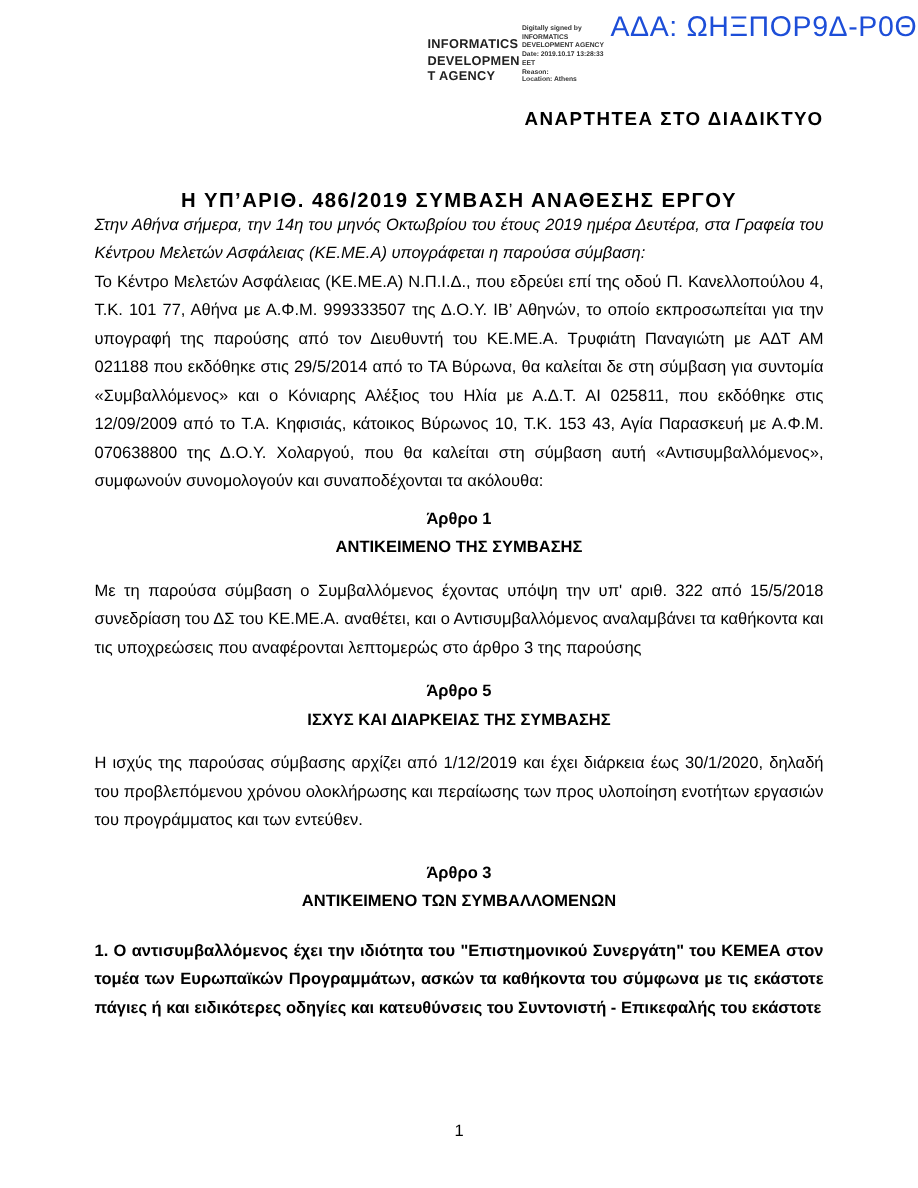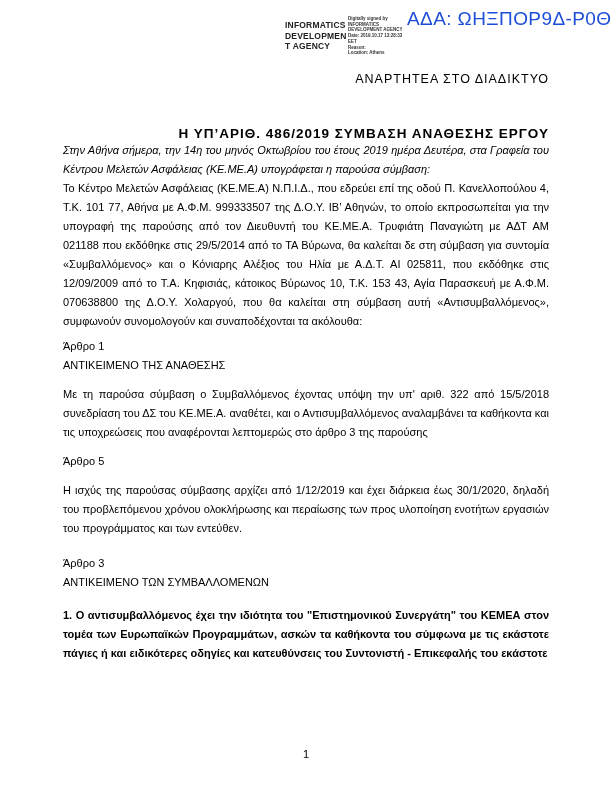--- a/index.html
+++ b/index.html
@@ -20,21 +20,21 @@
     letter-spacing: 0.4px;
     color: #1d4ed8;
     white-space: nowrap;
   }
   .stamp {
     position: absolute;
     top: 16px;
     left: 285px;
     display: flex;
     gap: 5px;
-    align-items: center;
+    align-items: flex-end;
   }
   .stamp-name {
     width: 58px;
     font-size: 8.5px;
     font-weight: bold;
     line-height: 10.5px;
     letter-spacing: 0.2px;
     color: #222;
   }
   .stamp-sig {
@@ -46,46 +46,47 @@
   }
   .content {
     position: absolute;
     left: 63px;
     top: 0;
     width: 486px;
   }
   .watermark {
     margin-top: 72px;
     text-align: right;
-    font-weight: normal;
+    font-weight: bold;
     font-size: 12.5px;
     letter-spacing: 1px;
     color: #000;
   }
   .title {
     margin-top: 40px;
-    text-align: right;
+    text-align: center;
     font-weight: bold;
     font-size: 13.5px;
     letter-spacing: 1px;
     color: #000;
     white-space: nowrap;
   }
   p.body {
     margin: 0;
     font-size: 11px;
     line-height: 19px;
     text-align: justify;
     color: #000;
   }
   .p-intro   { margin-top: 26px; font-style: italic; }
   .p-parties { margin-top: 14px; }
   .article { margin: 0; }
   .art-head, .art-sub {
-    font-weight: normal;
+    text-align: center;
+    font-weight: bold;
     font-size: 11px;
     line-height: 19px;
     color: #000;
   }
   .article-1 { margin-top: 6px; }
   .article-2 { margin-top: 10px; }
   .article-3 { margin-top: 16px; }
   .article-1 p.body { margin-top: 10px; }
   .article-2 p.body { margin-top: 10px; }
   .article-3 p.body { margin-top: 14px; font-weight: bold; }
@@ -128,26 +129,27 @@
     <div class="watermark">ΑΝΑΡΤΗΤΕΑ ΣΤΟ ΔΙΑΔΙΚΤΥΟ</div>
 
     <div class="title">Η ΥΠ’ΑΡΙΘ. 486/2019 ΣΥΜΒΑΣΗ ΑΝΑΘΕΣΗΣ ΕΡΓΟΥ</div>
 
     <p class="body p-intro">Στην Αθήνα σήμερα, την 14η του μηνός Οκτωβρίου του έτους 2019 ημέρα Δευτέρα, στα Γραφεία του Κέντρου Μελετών Ασφάλειας (ΚΕ.ΜΕ.Α) υπογράφεται η παρούσα σύμβαση:</p>
 
     <p class="body p-parties">Το Κέντρο Μελετών Ασφάλειας (ΚΕ.ΜΕ.Α) Ν.Π.Ι.Δ., που εδρεύει επί της οδού Π. Κανελλοπούλου 4, Τ.Κ. 101 77, Αθήνα με Α.Φ.Μ. 999333507 της Δ.Ο.Υ. ΙΒ’ Αθηνών, το οποίο εκπροσωπείται για την υπογραφή της παρούσης από τον  Διευθυντή του ΚΕ.ΜΕ.Α. Τρυφιάτη Παναγιώτη με ΑΔΤ ΑΜ 021188 που εκδόθηκε στις 29/5/2014 από το ΤΑ Βύρωνα, θα καλείται δε στη σύμβαση για συντομία «Συμβαλλόμενος» και ο Κόνιαρης Αλέξιος του Ηλία με Α.Δ.Τ. ΑΙ 025811, που εκδόθηκε στις 12/09/2009 από το Τ.Α. Κηφισιάς, κάτοικος Βύρωνος 10, Τ.Κ. 153 43, Αγία Παρασκευή με Α.Φ.Μ. 070638800 της Δ.Ο.Υ. Χολαργού, που θα καλείται στη σύμβαση αυτή «Αντισυμβαλλόμενος», συμφωνούν συνομολογούν και συναποδέχονται τα ακόλουθα:</p>
 
     <section class="article article-1">
       <div class="art-head">Άρθρο 1</div>
-      <div class="art-sub">ΑΝΤΙΚΕΙΜΕΝΟ ΤΗΣ ΑΝΑΘΕΣΗΣ</div>
+      <div class="art-sub">ΑΝΤΙΚΕΙΜΕΝΟ ΤΗΣ ΣΥΜΒΑΣΗΣ</div>
       <p class="body">Με τη παρούσα σύμβαση ο Συμβαλλόμενος έχοντας υπόψη την υπ' αριθ. 322 από 15/5/2018 συνεδρίαση του ΔΣ του ΚΕ.ΜΕ.Α.  αναθέτει, και ο Αντισυμβαλλόμενος αναλαμβάνει τα καθήκοντα και τις υποχρεώσεις που αναφέρονται λεπτομερώς στο άρθρο 3 της παρούσης</p>
     </section>
 
     <section class="article article-2">
       <div class="art-head">Άρθρο 5</div>
+      <div class="art-sub">ΙΣΧΥΣ ΚΑΙ ΔΙΑΡΚΕΙΑΣ ΤΗΣ ΣΥΜΒΑΣΗΣ</div>
       <p class="body">Η ισχύς της παρούσας σύμβασης αρχίζει από 1/12/2019 και έχει διάρκεια έως 30/1/2020, δηλαδή του προβλεπόμενου χρόνου ολοκλήρωσης και περαίωσης των προς υλοποίηση ενοτήτων εργασιών του προγράμματος και των εντεύθεν.</p>
     </section>
 
     <section class="article article-3">
       <div class="art-head">Άρθρο 3</div>
       <div class="art-sub">ΑΝΤΙΚΕΙΜΕΝΟ ΤΩΝ ΣΥΜΒΑΛΛΟΜΕΝΩΝ</div>
       <p class="body">1.  Ο αντισυμβαλλόμενος έχει την ιδιότητα του "Επιστημονικού Συνεργάτη" του ΚΕΜΕΑ στον τομέα των Ευρωπαϊκών Προγραμμάτων, ασκών τα καθήκοντα του σύμφωνα με τις εκάστοτε πάγιες ή και ειδικότερες οδηγίες και κατευθύνσεις του Συντονιστή - Επικεφαλής του εκάστοτε</p>
     </section>
 
   </div>

